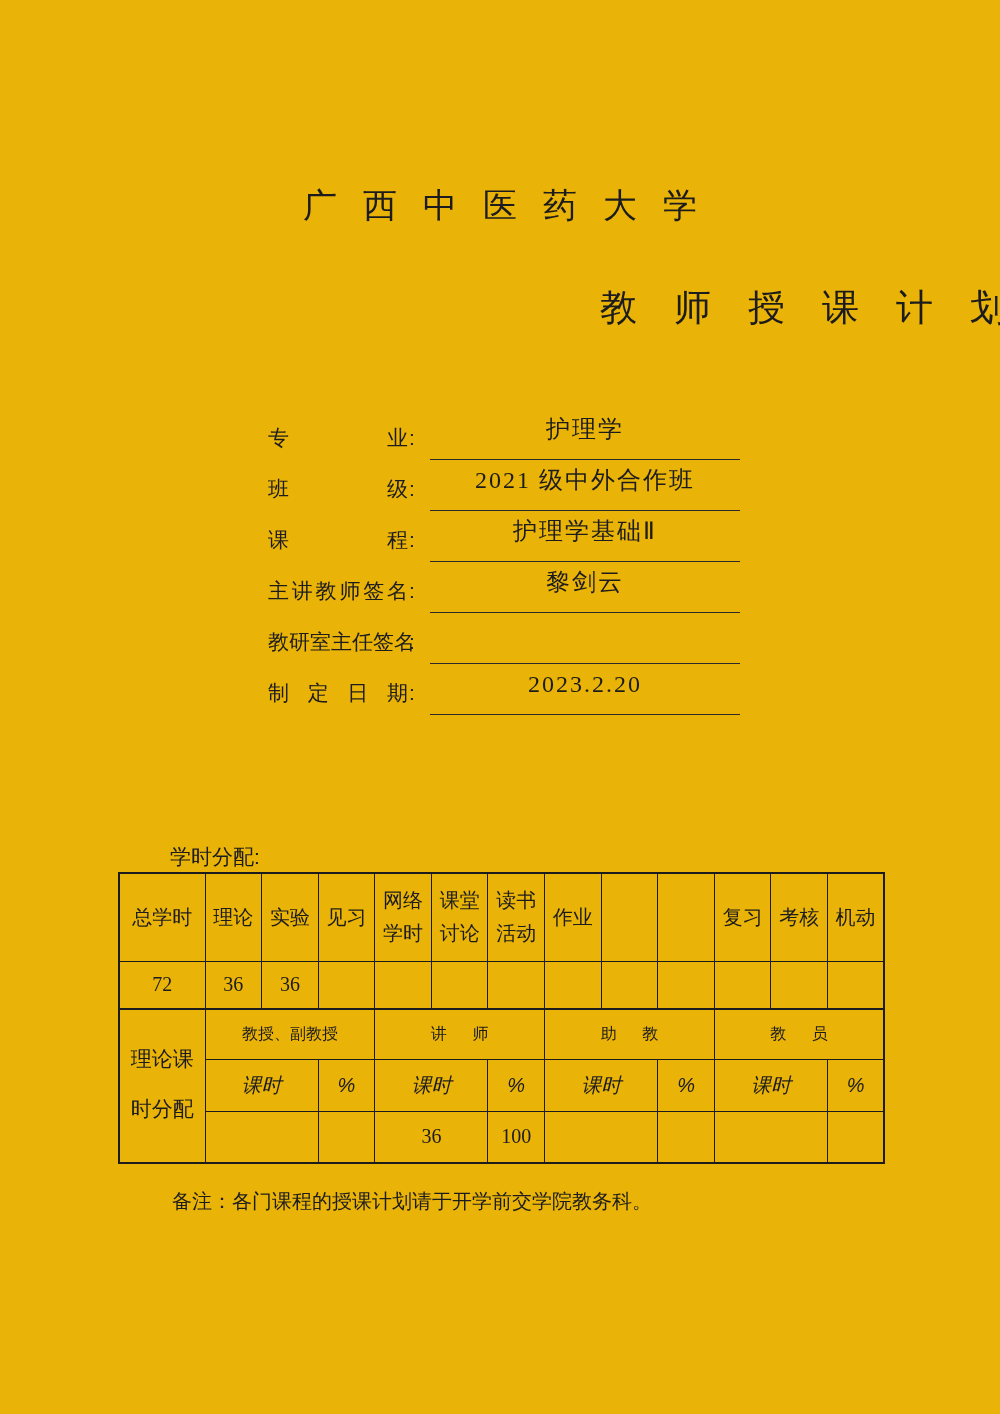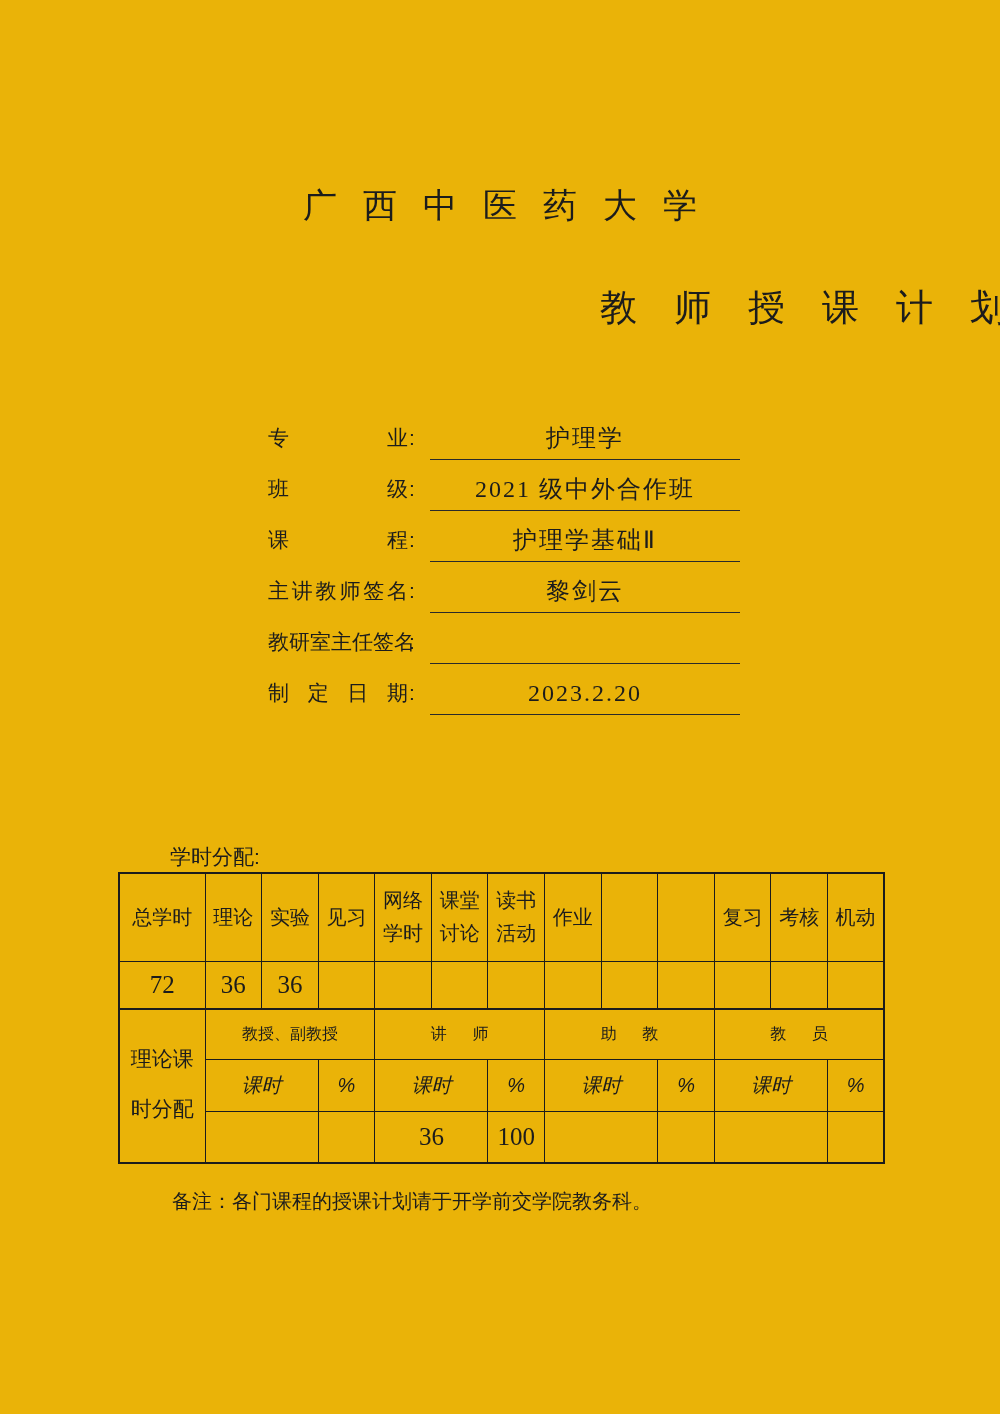--- a/index.html
+++ b/index.html
@@ -40,21 +40,21 @@
     display:flex; align-items:flex-end;
   }
   .label-chars { width:140px; }
   [data-justify] { display:flex; justify-content:space-between; }
   .label-colon { margin-left:1px; }
   .form-value {
     position:absolute; left:162px; bottom:0; width:310px;
     border-bottom:1.5px solid #2a2a2a;
     text-align:center;
     font-size:24px; letter-spacing:2px; line-height:30px;
-    padding-bottom:6px;
+    padding-bottom:15px;
     font-family:"Liberation Serif", serif;
     min-height:30px;
   }
 
   
   .table-caption {
     position:absolute; left:170px; top:843px;
     font-family:"Liberation Sans", sans-serif;
     font-size:21px;
   }
@@ -74,21 +74,21 @@
   }
   tr.h-head   { height:88px; }
   tr.h-data   { height:48px; }
   tr.h-group  { height:50px; }
   tr.h-sub    { height:52px;font-style:italic; }
   tr.h-bdata  { height:52px; }
   .hdr {
     font-family:"Liberation Sans", sans-serif;
     font-size:20px; font-weight:normal; line-height:33px;
   }
-  .num { font-family:"Liberation Serif", serif; font-size:25px; }
+  .num { font-family:"Liberation Serif", serif; font-size:20px; }
   tr.sec td { border-top:2.5px solid #1c1c1c; }
   td.rowlabel {
     font-family:Liberation Mono, monospace;
     font-size:21px; line-height:50px;
     padding:0 7px;
   }
   td.group-title {
     font-family:"Liberation Sans", sans-serif;
     font-size:16px;
   }

